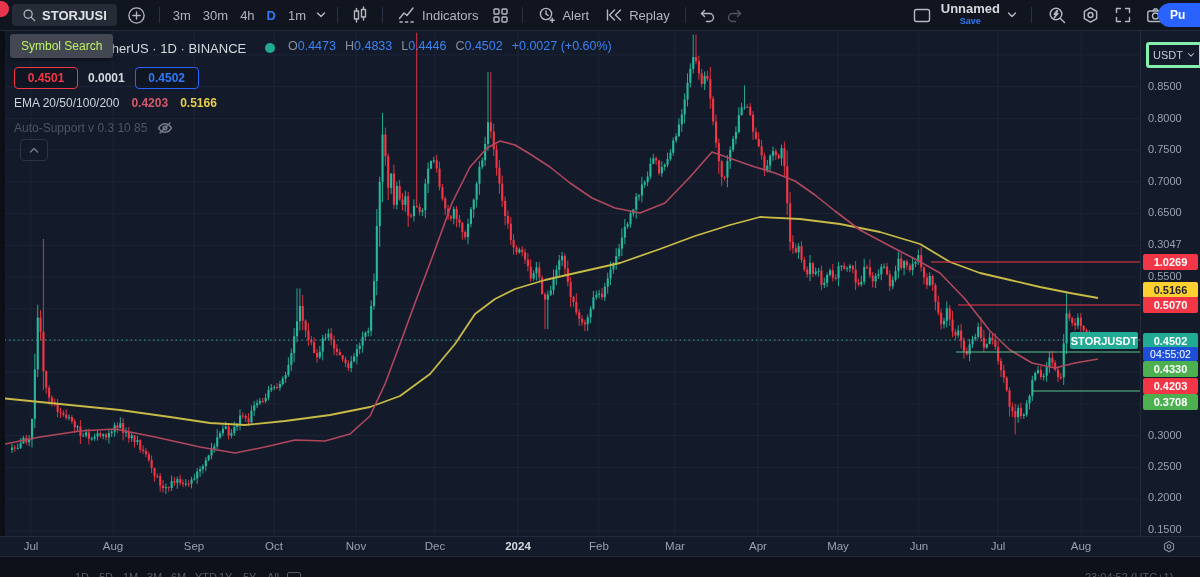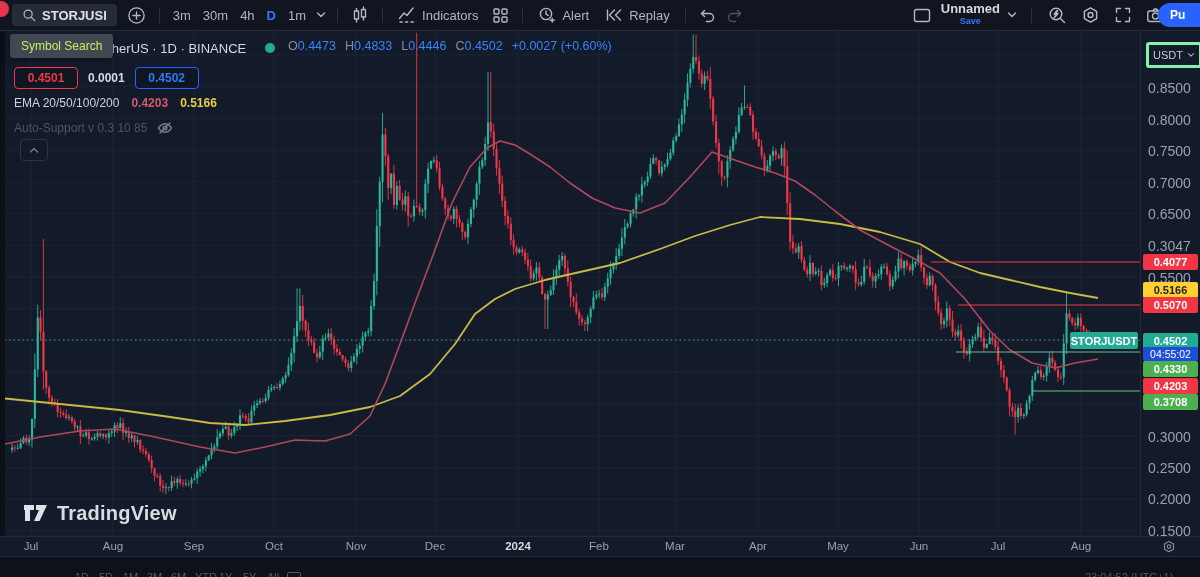--- a/index.html
+++ b/index.html
@@ -22,21 +22,21 @@
   .unnamed .nm{font-size:13px;color:#d6d9dd;font-weight:bold;}
   .unnamed .sv{font-size:9px;color:#3179f5;font-weight:bold;}
   .publish{position:absolute;right:-14px;top:3px;height:24px;min-width:44px;border-radius:12px;
            background:#2962ff;color:#fff;font-size:12px;font-weight:bold;display:flex;align-items:center;
            padding-left:12px;cursor:pointer;}
   
   .main{position:absolute;left:0;top:31px;width:1200px;height:505px;}
   #chart-svg{position:absolute;left:0;top:0;}
   .price-axis{position:absolute;left:1140px;top:0;width:60px;height:505px;border-left:1px solid #242a39;
               background:#131b2b;z-index:10;cursor:ns-resize;}
-  .pa-tick{position:absolute;left:7px;font-size:14px;color:#9aa0ab;data:;}
+  .pa-tick{position:absolute;left:7px;font-size:11px;color:#9aa0ab;data:;}
   .pa-tag{position:absolute;left:2px;width:55px;height:16px;border-radius:2px;font-size:11px;font-weight:bold;
           display:flex;align-items:center;justify-content:center;color:#fff;}
   .pa-tag.red{background:#f23645;}
   .pa-tag.yellow{background:#ffd02f;color:#1c2030;}
   .pa-tag.teal{background:#22ab94;}
   .pa-tag.teal2{background:#1d4ed8;height:14px;font-size:10.5px;font-weight:normal;}
   .pa-tag.green{background:#4caf50;}
   .usdt-btn{position:absolute;left:5px;top:11px;width:50px;height:20px;border:3px solid #86efac;border-radius:3px;
             display:flex;align-items:center;justify-content:center;gap:4px;font-size:11px;color:#c7cbd4;cursor:pointer;background:#131b2b;}
   .axis-gear{position:absolute;}
@@ -1060,47 +1060,40 @@
             <line x1="3" y1="13" x2="13" y2="3"></line>
           </svg>
       </div>
       <div class="collapse-btn">
         <svg class="icon" width="10" height="6" viewBox="0 0 10 6" style="stroke:#787b86;">
             <polyline points="1.5,5 5,1.5 8.5,5"></polyline>
           </svg>
       </div>
     </div>
 
-    <div class="logo">
-      <svg width="27" height="24" viewBox="0 0 27 24">
-        <path d="M2 4h10v5H8v11H3V9H2z" fill="#dfe2e8"></path>
-        <path d="M14 4h11l-7.5 16h-5.5l5-11H14z" fill="#dfe2e8"></path>
-      </svg>
-      <span class="logo-text">TradingView</span>
-    </div>
 
     <div class="price-axis" id="price-axis">
       <div class="usdt-btn">
         <span>USDT</span>
         <svg class="icon" width="8" height="6" viewBox="0 0 10 8">
             <polyline points="1.5,2 5,5.5 8.5,2"></polyline>
           </svg>
       </div>
     <div class="pa-tick" style="top: 49px;">0.8500</div>
         <div class="pa-tick" style="top: 81px;">0.8000</div>
         <div class="pa-tick" style="top: 112px;">0.7500</div>
         <div class="pa-tick" style="top: 144px;">0.7000</div>
         <div class="pa-tick" style="top: 175px;">0.6500</div>
         <div class="pa-tick" style="top: 207px;">0.3047</div>
         <div class="pa-tick" style="top: 239px;">0.5500</div>
         <div class="pa-tick" style="top: 398px;">0.3000</div>
         <div class="pa-tick" style="top: 429px;">0.2500</div>
         <div class="pa-tick" style="top: 460px;">0.2000</div>
         <div class="pa-tick" style="top: 492px;">0.1500</div>
-        <div class="pa-tag red" style="top: 223px;">0.4077</div>
+        <div class="pa-tag red" style="top: 223px;">1.0269</div>
         <div class="pa-tag yellow" style="top: 251px;">0.5166</div>
         <div class="pa-tag red" style="top: 266px;">0.5070</div>
         <div class="pa-tag teal" style="top: 302px;">0.4502</div>
         <div class="pa-tag teal2" style="top: 316px;">04:55:02</div>
         <div class="pa-tag green" style="top: 330px;">0.4330</div>
         <div class="pa-tag red" style="top: 347px;">0.4203</div>
         <div class="pa-tag green" style="top: 363px;">0.3708</div>
       </div>
   </div>
 

